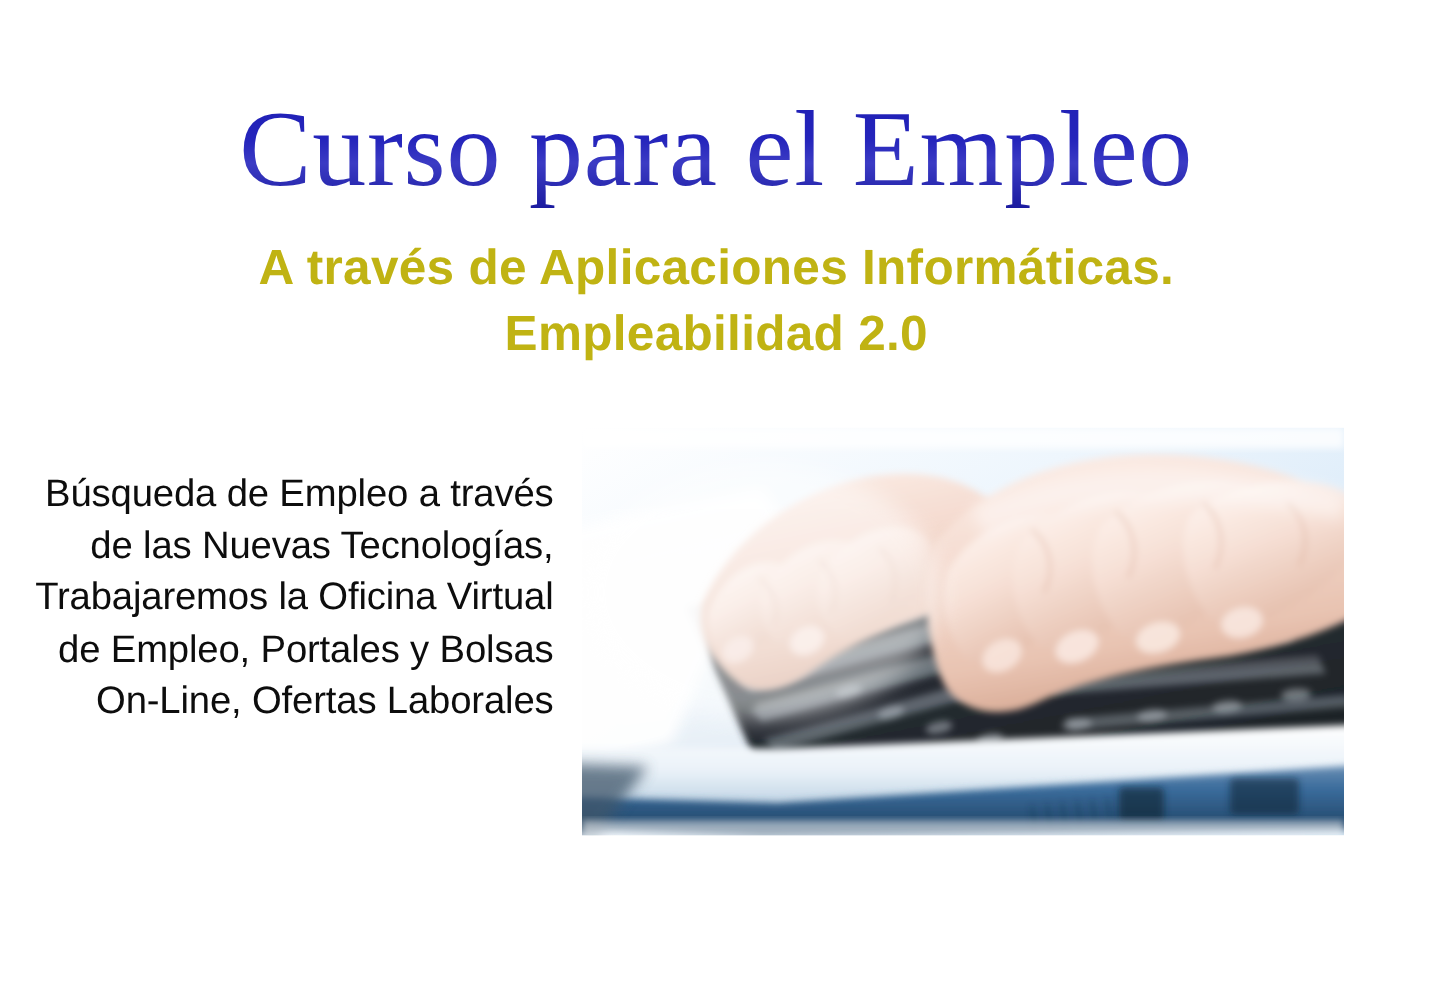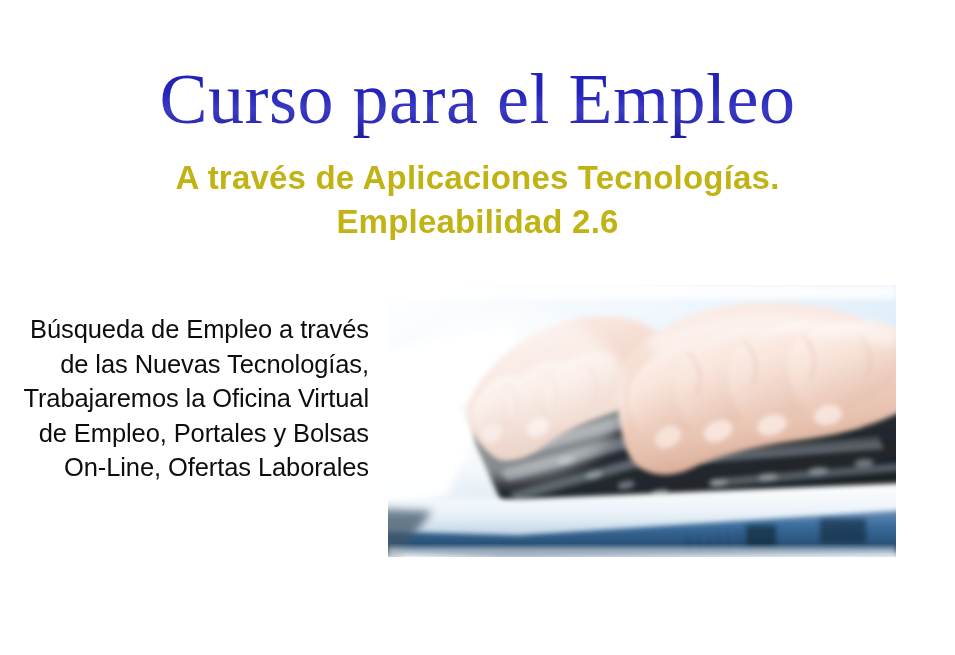--- a/index.html
+++ b/index.html
@@ -88,22 +88,22 @@
   .photo svg { display: block; width: 100%; height: 100%; }
 </style>
 </head>
 <body>
 
 <div class="slide">
 
   <div class="title">Curso para el Empleo</div>
 
   <div class="subtitle">
-    <span class="l1">A través de Aplicaciones Tecnologías.</span>
-    <span class="l2">Empleabilidad 2.6</span>
+    <span class="l1">A través de Aplicaciones Informáticas.</span>
+    <span class="l2">Empleabilidad 2.0</span>
   </div>
 
   <div class="body-text">Búsqueda de Empleo a través de las Nuevas Tecnologías, Trabajaremos la Oficina Virtual de Empleo, Portales y Bolsas On-Line, Ofertas Laborales</div>
 
   <div class="photo">
     <svg viewBox="0 0 508 272" preserveAspectRatio="none">
       <defs>
         <linearGradient id="bgSky" x1="0" y1="0" x2="1" y2="1">
           <stop offset="0%" stop-color="#ffffff"></stop>
           <stop offset="35%" stop-color="#eef6fd"></stop>

